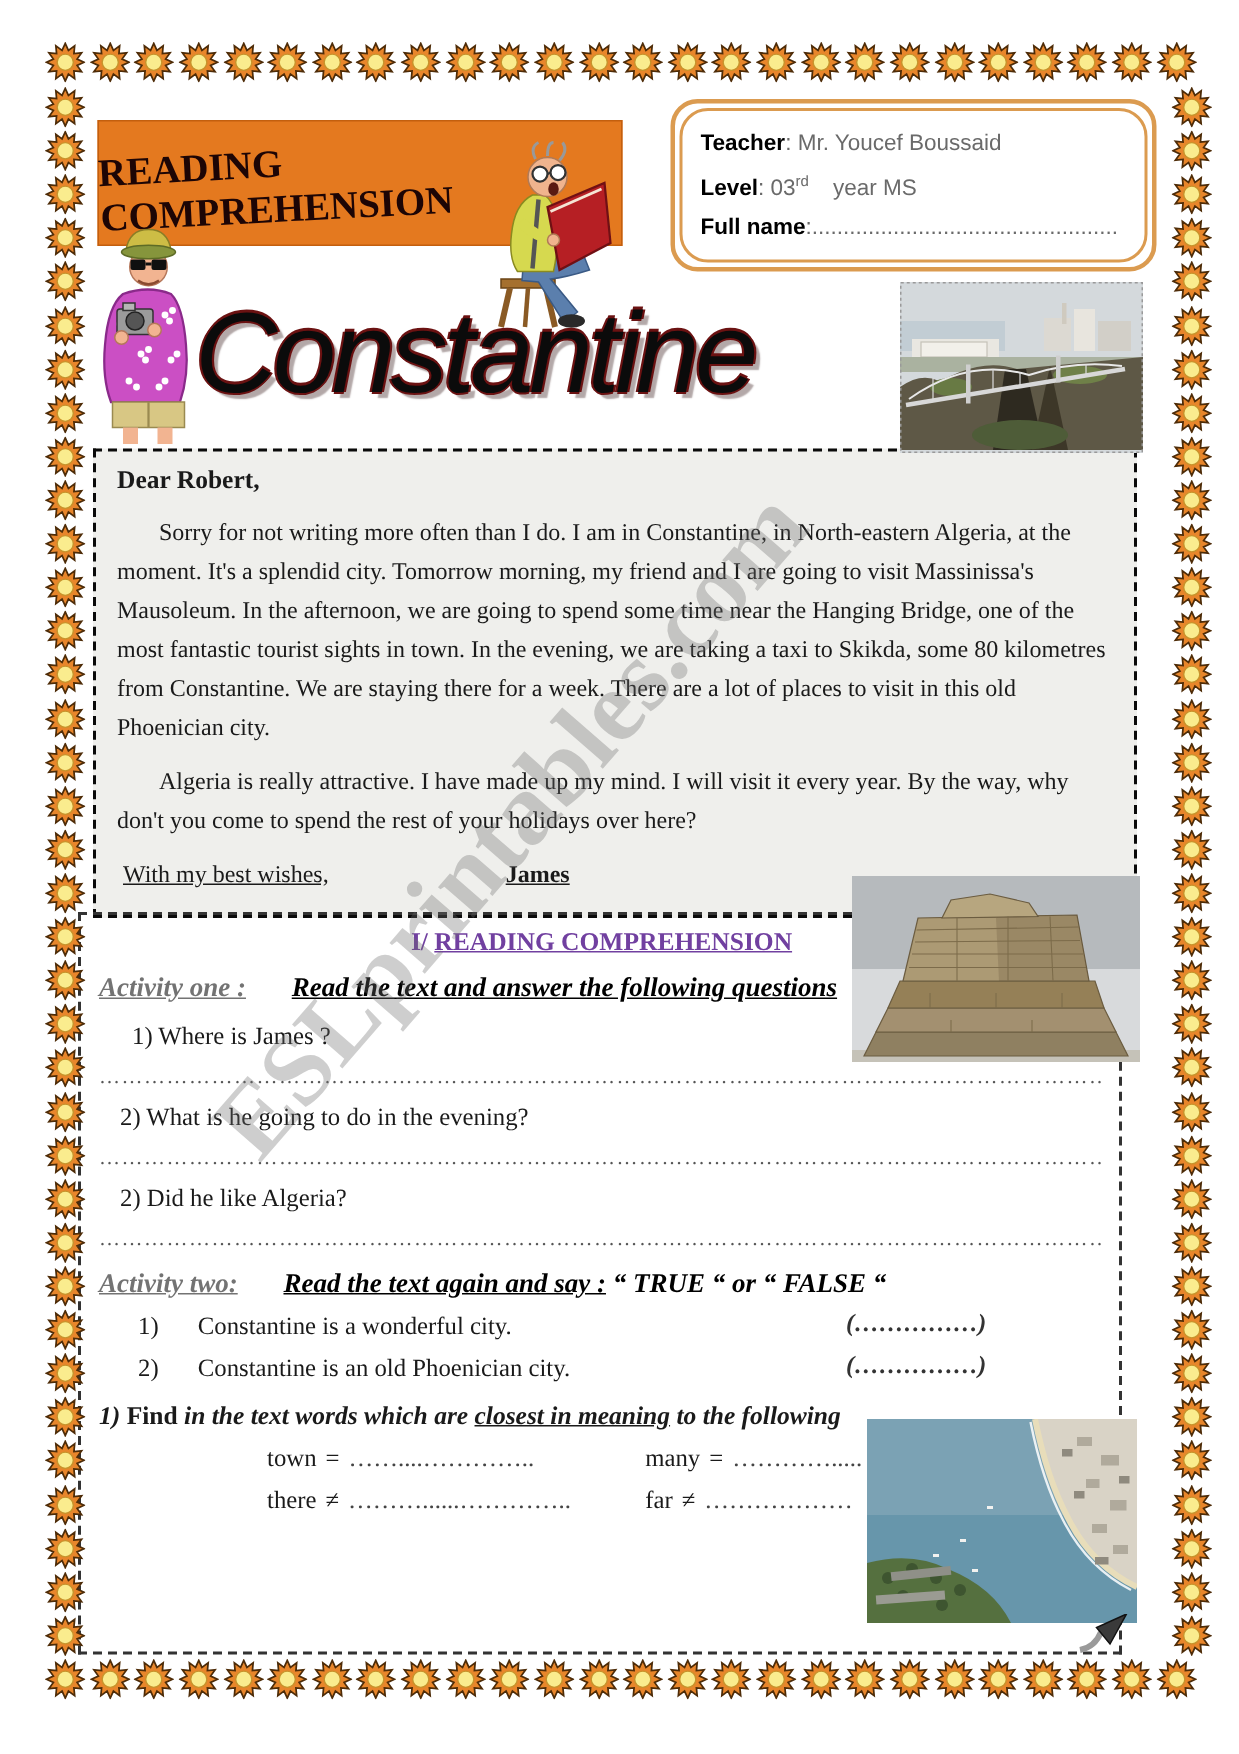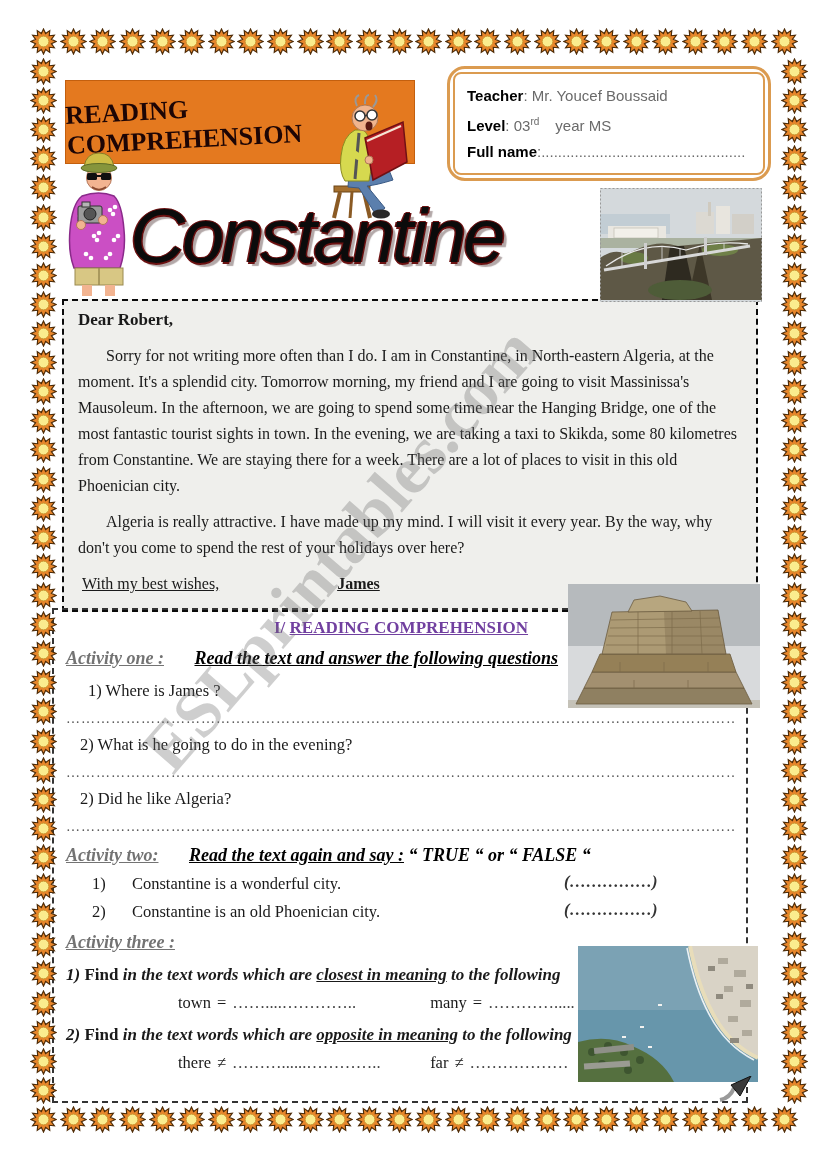--- a/index.html
+++ b/index.html
@@ -14,21 +14,21 @@
   .sun-col.left{left:30px;} .sun-col.right{left:781px;}
   .sun{width:27px;height:27px;flex:0 0 auto;}
 
   
   .banner{position:absolute;left:65px;top:80px;width:348px;height:82px;background:#E4791F;
           border:1px solid #c35f0e;z-index:2;display:flex;align-items:center;justify-content:center;}
   .banner span{display:block;transform:rotate(-3deg);font-family:"Liberation Serif",serif;
           font-weight:bold;font-size:26px;letter-spacing:0px;color:#1d0505;}
   .teacher-box{position:absolute;left:447px;top:66px;width:312px;z-index:2;
           border:3px solid #DB9B50;border-radius:18px;padding:3px;background:#fff;}
-  .tb-inner{border:2px solid #DB9B50;border-radius:8px;padding:9px 12px 8px;}
+  .tb-inner{border:2px solid #DB9B50;border-radius:19px;padding:9px 12px 8px;}
   .tb-line{font-family:"Liberation Sans",sans-serif;font-size:15px;line-height:26px;color:#6a6a6a;white-space:nowrap;overflow:hidden;}
   .tb-line b{color:#000;}
   .tb-line sup{font-size:10px;color:#6a6a6a;}
   .lvl-rest{margin-left:16px;}
   .main-title{position:absolute;left:130px;top:192px;z-index:3;width:490px;
           font-family:"Liberation Sans",sans-serif;font-weight:400;font-style:italic;
           font-size:76px;letter-spacing:-3px;color:#0b0b0b;white-space:nowrap;
           text-shadow:-1.5px 0 #6b1212,0 1.5px #6b1212,1.5px 0 #6b1212,0 -1.5px #6b1212,4px 4px 1px #b3a8a8;}
   .cartoon{position:absolute;z-index:3;}
   .cartoon.tourist{left:58px;top:146px;}
@@ -614,37 +614,30 @@
       <span class="tf-num">1)</span>
       <span class="tf-text">Constantine is a wonderful city.</span>
       <span class="tf-ans">(……………)</span>
     </div>
     <div class="tf-item">
       <span class="tf-num">2)</span>
       <span class="tf-text">Constantine is an old Phoenician city.</span>
       <span class="tf-ans">(……………)</span>
     </div>
 
-    <div class="act-row">
-      <span class="act-label">Activity three :</span>
-    </div>
 
     <div class="find-line">
       <span class="fi">1)</span>
       <span>Find </span><span class="fi">in the text words which are </span><span class="fu">closest in meaning</span><span class="fi"> to the following</span>
     </div>
     <div class="blank-row">
       <span class="blank first"><span class="bw">town</span><span class="bs">=</span><span class="bd">……....…………..</span></span>
       <span class="blank"><span class="bw">many</span><span class="bs">=</span><span class="bd">………….....</span></span>
     </div>
 
-    <div class="find-line">
-      <span class="fi">2)</span>
-      <span>Find </span><span class="fi">in the text words which are </span><span class="fu">opposite in meaning</span><span class="fi"> to the following</span>
-    </div>
     <div class="blank-row">
       <span class="blank first"><span class="bw">there</span><span class="bs">≠</span><span class="bd">………......…………..</span></span>
       <span class="blank"><span class="bw">far</span><span class="bs">≠</span><span class="bd">………………</span></span>
     </div>
   </div>
 
   <svg class="photo mausoleum" width="192" height="124" viewBox="0 0 192 124">
     <rect width="192" height="62" fill="#b6babd"></rect>
     <rect y="62" width="192" height="62" fill="#d8dadc"></rect>
     <rect y="116" width="192" height="8" fill="#c5c2b8"></rect>

